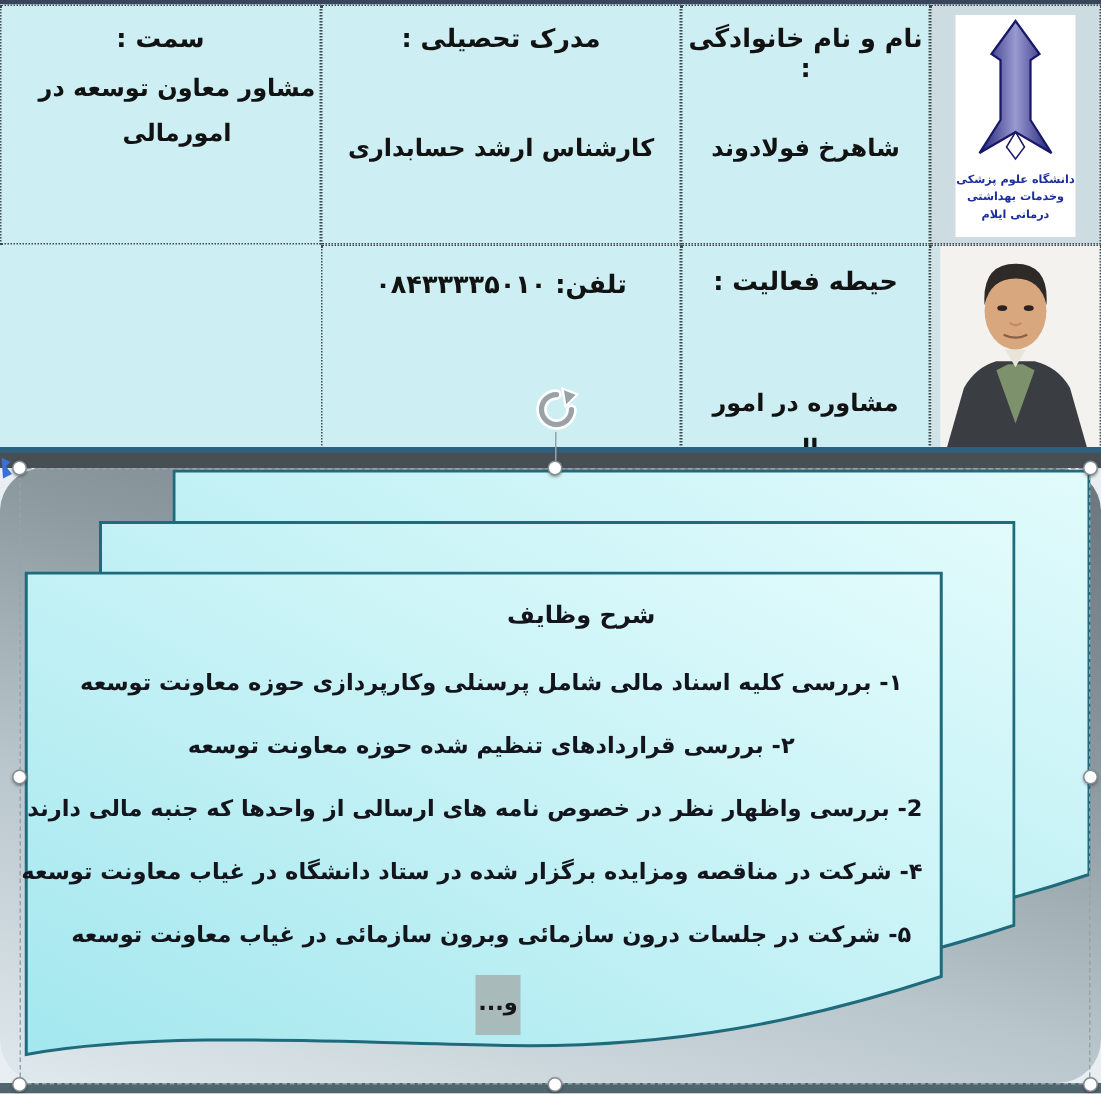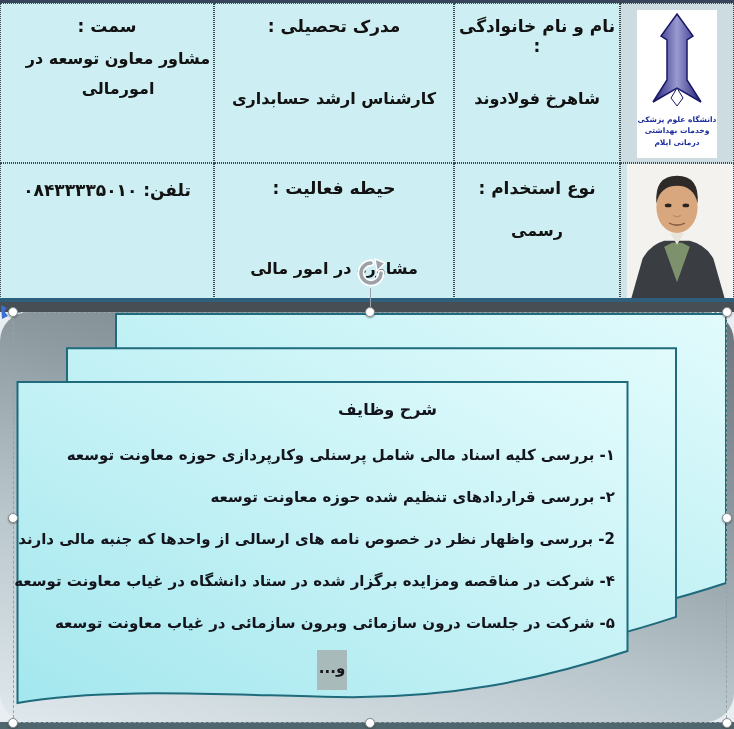--- a/index.html
+++ b/index.html
@@ -42,21 +42,21 @@
 
   .wave-panel { position:absolute; }
   .wave-back   { left:115px; top:1px;  z-index:1; }
   .wave-middle { left:66px;  top:35px; z-index:2; }
   .wave-front  { left:15px;  top:69px; z-index:3; }
 
   .duties { position:absolute; z-index:4; left:40px; top:78px; width:575px;
     direction:rtl; color:#14141c; font-weight:bold; }
   .duties-title { text-align:center; font-size:16px; height:44px; line-height:40px;
     padding-left:120px; }
-  .duty-item { font-size:15px; height:42px; line-height:42px; text-align:right;
+  .duty-item { font-size:15px; height:42px; line-height:42px; text-align:center;
     white-space:nowrap; }
   .duties-more { margin-right:268px; margin-top:6px; width:30px; height:40px;
     background:#a9baba; text-align:center; font-size:15px; line-height:36px; }
 
   
   .sel-rect { position:absolute; z-index:5; left:13px; top:312px; width:714px; height:411px;
     border:1px dashed #95a4ab; pointer-events:none; }
   .handle { position:absolute; z-index:6; width:10px; height:10px; border-radius:50%;
     background:#ffffff; border:1px solid #848c90; box-shadow:0 1px 2px rgba(40,40,40,.45);
     transform:translate(-50%,-50%); }
@@ -116,24 +116,20 @@
           <ellipse cx="57" cy="44" rx="21" ry="26" fill="#d9a77e"></ellipse>
           <path d="M36 40 Q34 12 57 12 Q80 12 78 40 Q74 22 57 22 Q40 22 36 40 Z" fill="#2e2a28"></path>
           <ellipse cx="48" cy="42" rx="3.4" ry="2" fill="#2b2320"></ellipse>
           <ellipse cx="66" cy="42" rx="3.4" ry="2" fill="#2b2320"></ellipse>
           <path d="M49 60 Q57 64 65 60" stroke="#8a5f45" stroke-width="1.6" fill="none"></path>
           <path d="M53 52 Q57 55 61 52" stroke="#c08c63" stroke-width="1.4" fill="none"></path>
         </svg>
       </div>
     </div>
 
-    <div class="cell cell-employ">
-      <div class="lbl">نوع استخدام :</div>
-      <div class="val">رسمی</div>
-    </div>
 
     <div class="cell cell-activity">
       <div class="lbl">حیطه فعالیت :</div>
       <div class="val">مشاوره در امور مالی</div>
     </div>
 
     <div class="cell cell-phone">
       <div class="lbl">تلفن: ۰۸۴۳۳۳۳۵۰۱۰</div>
     </div>
   </div>

